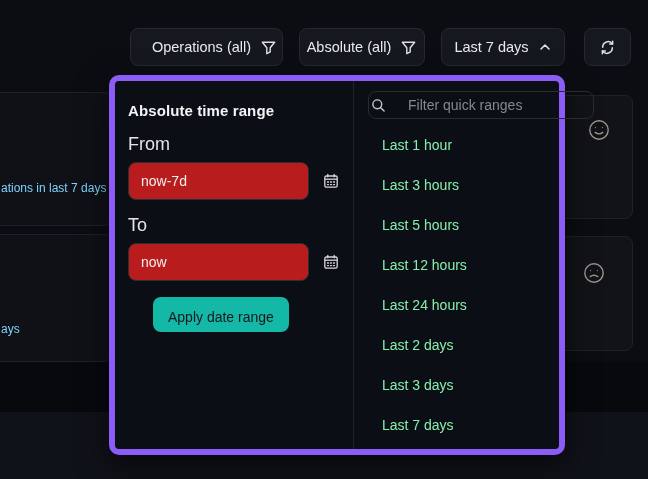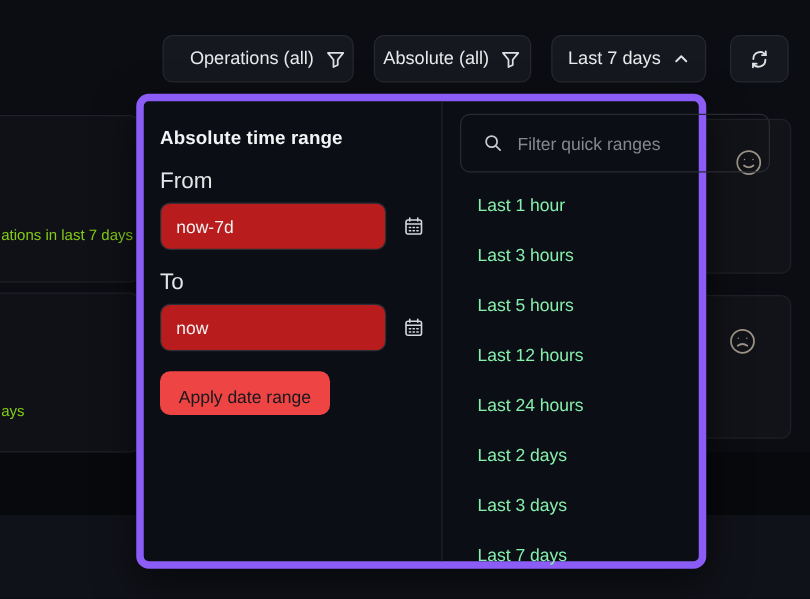--- a/index.html
+++ b/index.html
@@ -10,21 +10,21 @@
     -webkit-font-smoothing:antialiased;
   }
   
   .bg-strip-dark{position:absolute;left:0;top:362px;width:648px;height:50px;background:#07090d;}
   .bg-strip-bottom{position:absolute;left:0;top:412px;width:648px;height:67px;background:#101219;}
   .bg-card{position:absolute;background:#101117;border:1px solid #1e2127;border-radius:8px;box-sizing:border-box;}
   .bg-card-left1{left:-14px;top:92px;width:126px;height:134px;}
   .bg-card-left2{left:-14px;top:234px;width:126px;height:128px;}
   .bg-card-right1{left:535px;top:95px;width:98px;height:124px;background:#121318;}
   .bg-card-right2{left:535px;top:236px;width:98px;height:115px;background:#121318;}
-  .bg-caption{position:absolute;font-size:12px;color:#84cc16;white-space:nowrap;}
+  .bg-caption{position:absolute;font-size:12px;color:#7dd3fc;white-space:nowrap;}
   .cap1{left:1px;top:181px;}
   .cap2{left:1px;top:322px;}
   .face-icon{position:absolute;color:#9d9488;}
   .face-happy{left:52px;top:23px;}
   .face-sad{left:47px;top:25px;}
   
   .tb-btn{
     position:absolute;top:28px;height:38px;box-sizing:border-box;
     background:#15181e;border:1px solid #262930;border-radius:8px;
     color:#e9eaec;font-size:14.5px;
@@ -50,26 +50,27 @@
   .tp-row{display:flex;align-items:center;}
   .tp-input{
     width:181px;height:38px;box-sizing:border-box;border-radius:8px;
     background:#b91c1c;border:1px solid #2b2e36;color:#f0f1f2;
     font-size:14px;font-family:"Liberation Sans", sans-serif;
     padding:0 12px;outline:none;
   }
   .cal-btn{background:none;border:none;padding:0;margin-left:14px;color:#d6d7da;cursor:pointer;display:flex;}
   .apply-btn{
     margin-top:16px;height:35px;padding:12px 15px;border:none;border-radius:8px;
-    background:#ef4444;color:#16181d;font-size:14px;font-family:"Liberation Sans", sans-serif;
+    background:#14b8a6;color:#16181d;font-size:14px;font-family:"Liberation Sans", sans-serif;
     cursor:pointer;
+    margin-left:25px;
   }
   .filter-wrap{
-    margin:0 9px 0 14px;height:47px;box-sizing:border-box;border-radius:8px;
-    border:1px solid #282b32;display:flex;align-items:center;padding:0 18px;gap:10px;
+    margin:0 9px 0 14px;height:28px;box-sizing:border-box;border-radius:8px;
+    border:1px solid #282b32;display:flex;align-items:center;padding:0 2px;gap:20px;
   }
   .filter-wrap .ic{color:#c7c9cd;display:flex;}
   .filter-input{
     flex:1;background:transparent;border:none;outline:none;
     color:#e8e9eb;font-size:14px;font-family:"Liberation Sans", sans-serif;min-width:0;
   }
   .filter-input::placeholder{color:#85888d;}
   .quick-list{margin-top:6px;}
   .quick-item{
     height:40px;display:flex;align-items:center;padding-left:28px;

